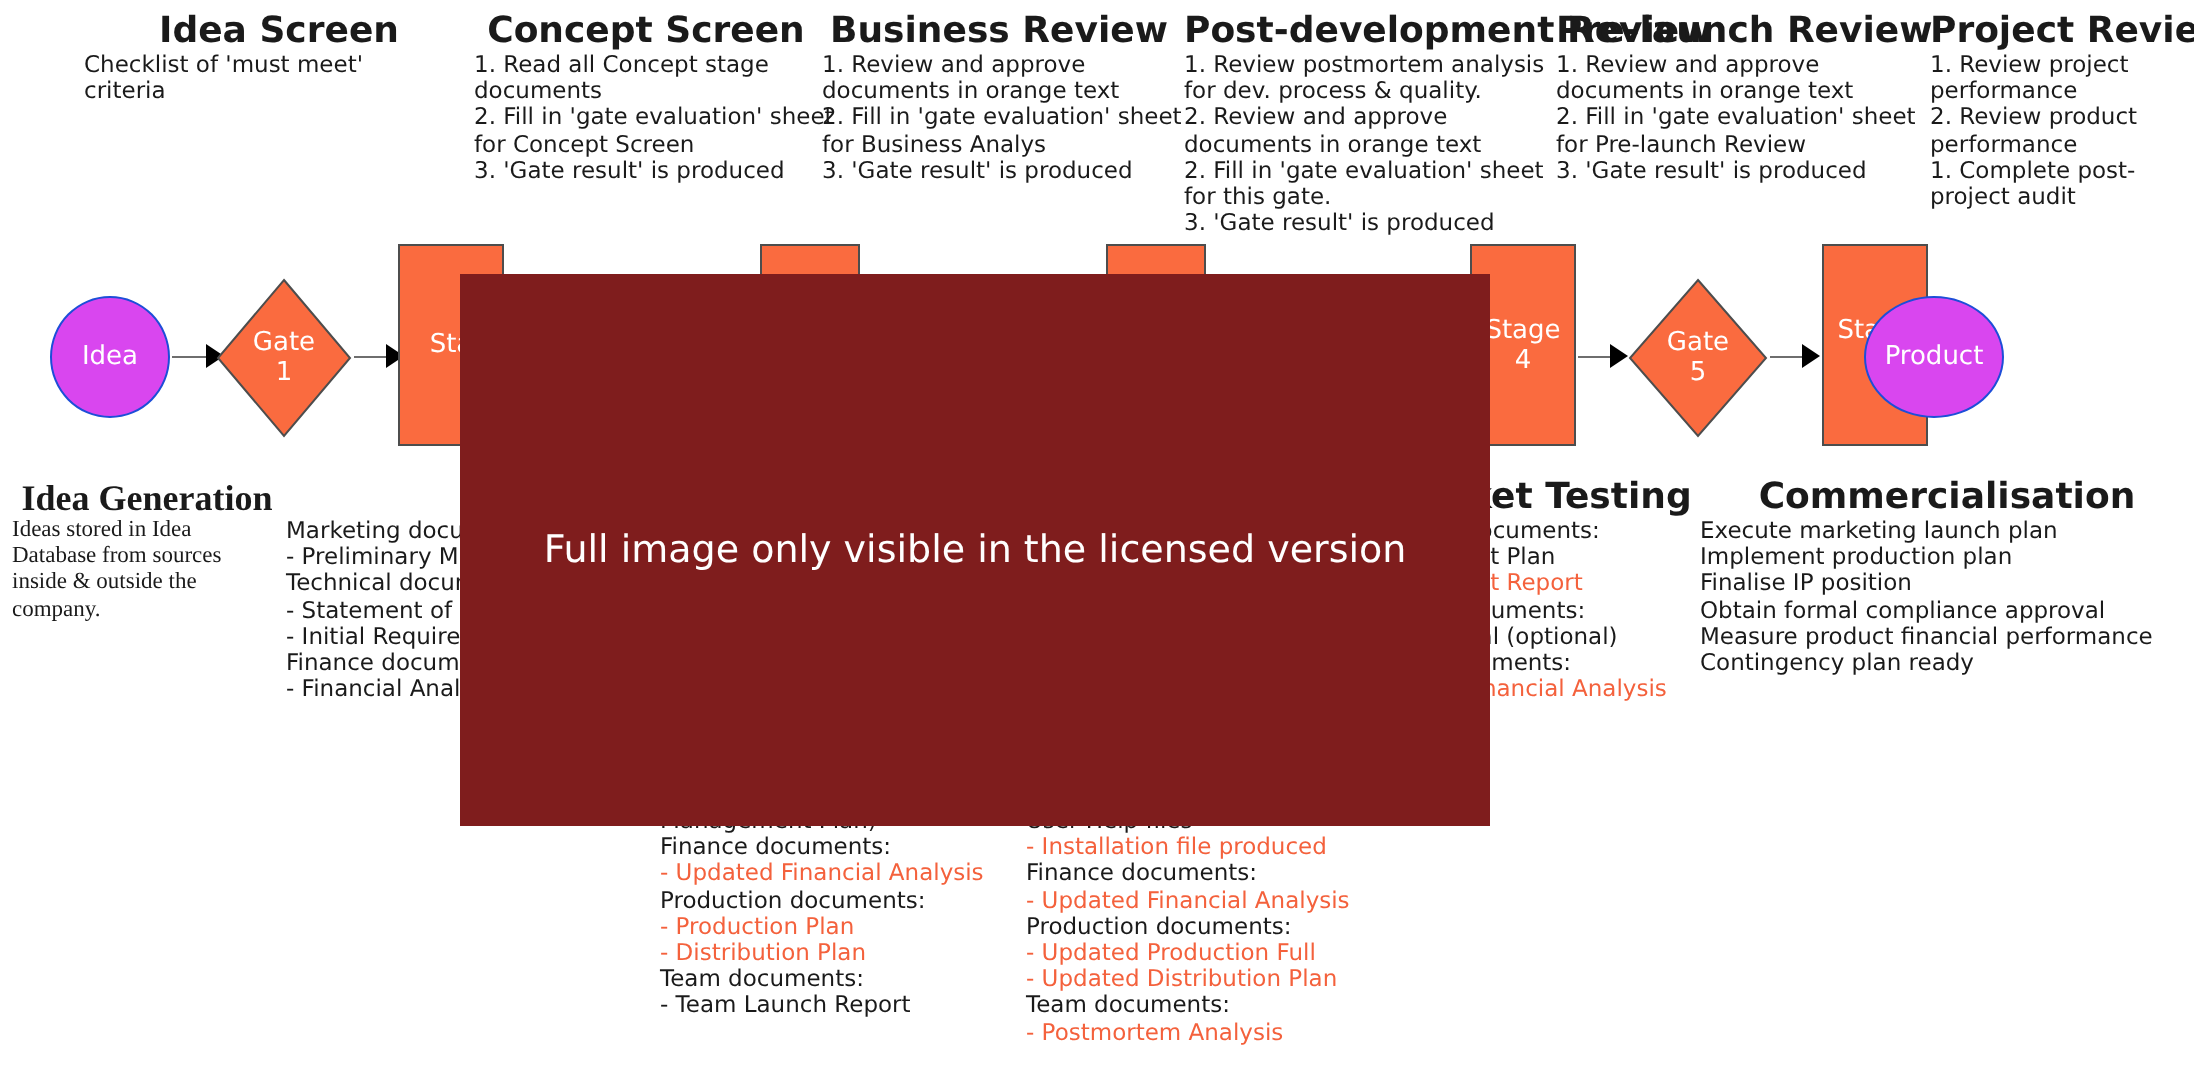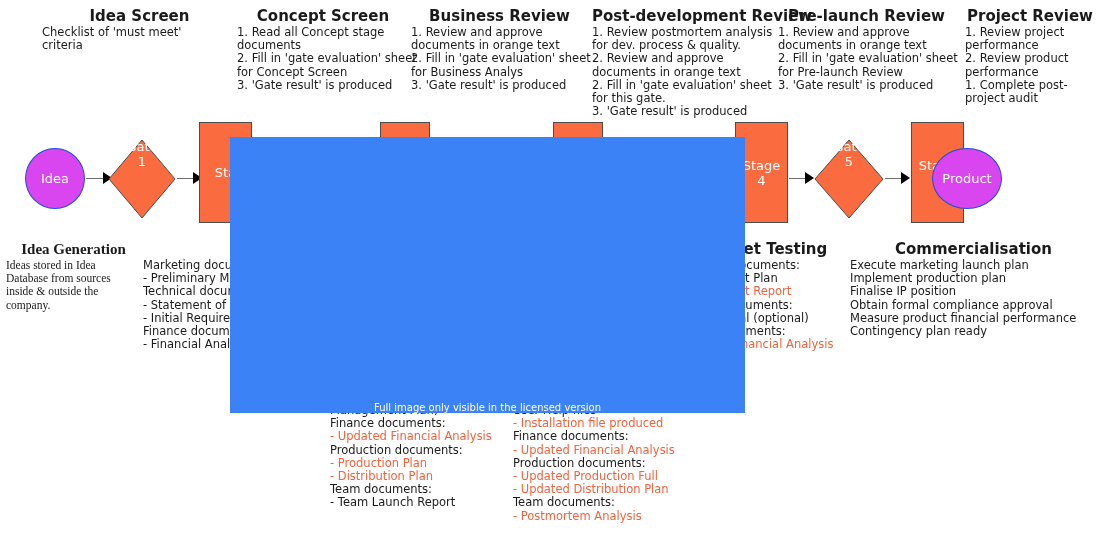--- a/index.html
+++ b/index.html
@@ -6,21 +6,21 @@
   body{
     width:1097px;height:537px;position:relative;overflow:hidden;
     background:#ffffff;
     font-family:"DejaVu Sans","Liberation Sans",sans-serif;
     color:#1a1a1a;
   }
   .canvas{position:absolute;left:0;top:0;width:1097px;height:537px;}
 
   
   .tblock{position:absolute;font-size:11.5px;line-height:13.2px;color:#1a1a1a;}
-  .tblock .hd{font-weight:bold;text-align:center;font-size:15px;line-height:16px;
+  .tblock .hd{font-weight:bold;text-align:center;font-size:18px;line-height:16px;
               margin-bottom:2px;white-space:nowrap;}
   .tblock .ln{white-space:nowrap;}
   .tblock .ln.orange{color:#f4613c;}
 
   
   .shape{position:absolute;box-sizing:border-box;}
   .ellipse{
     border-radius:50%;
     background:#d946ef;border:1px solid #1d4ed8;
     display:flex;align-items:center;justify-content:center;
@@ -28,36 +28,36 @@
   }
   .rect{
     background:#fa6b3f;border:1px solid #4d4d4d;
     display:flex;align-items:center;justify-content:center;
     color:#ffffff;font-size:13px;text-align:center;line-height:15px;
   }
   .diamond-wrap{position:absolute;}
   .diamond-wrap svg{display:block;}
   .diamond-wrap .dlabel{
     position:absolute;left:0;top:0;width:100%;height:100%;
-    display:flex;align-items:flex-start;justify-content:center;
+    display:flex;align-items:center;justify-content:center;
     color:#ffffff;font-size:13px;text-align:center;line-height:15px;
     pointer-events:none;
   }
   .connector{position:absolute;height:1px;background:#6e6e6e;}
   .arrowhead{
     position:absolute;width:0;height:0;
     border-top:6px solid transparent;border-bottom:6px solid transparent;
     border-left:9px solid #000000;
   }
 
   
   .overlay{
-    position:absolute;background:#3b82f6;
-    display:flex;align-items:flex-end;justify-content:center;
-    color:#ffffff;font-size:10px;z-index:50;
+    position:absolute;background:#7f1d1d;
+    display:flex;align-items:center;justify-content:center;
+    color:#ffffff;font-size:19px;z-index:50;
   }
 </style>
 </head>
 <body>
 
 <div class="canvas">
 
   <div class="tblock" style="left:42px;top:8px;width:195px;">
     <div class="hd">Idea Screen</div>
     <div class="ln">Checklist of 'must meet'</div>

